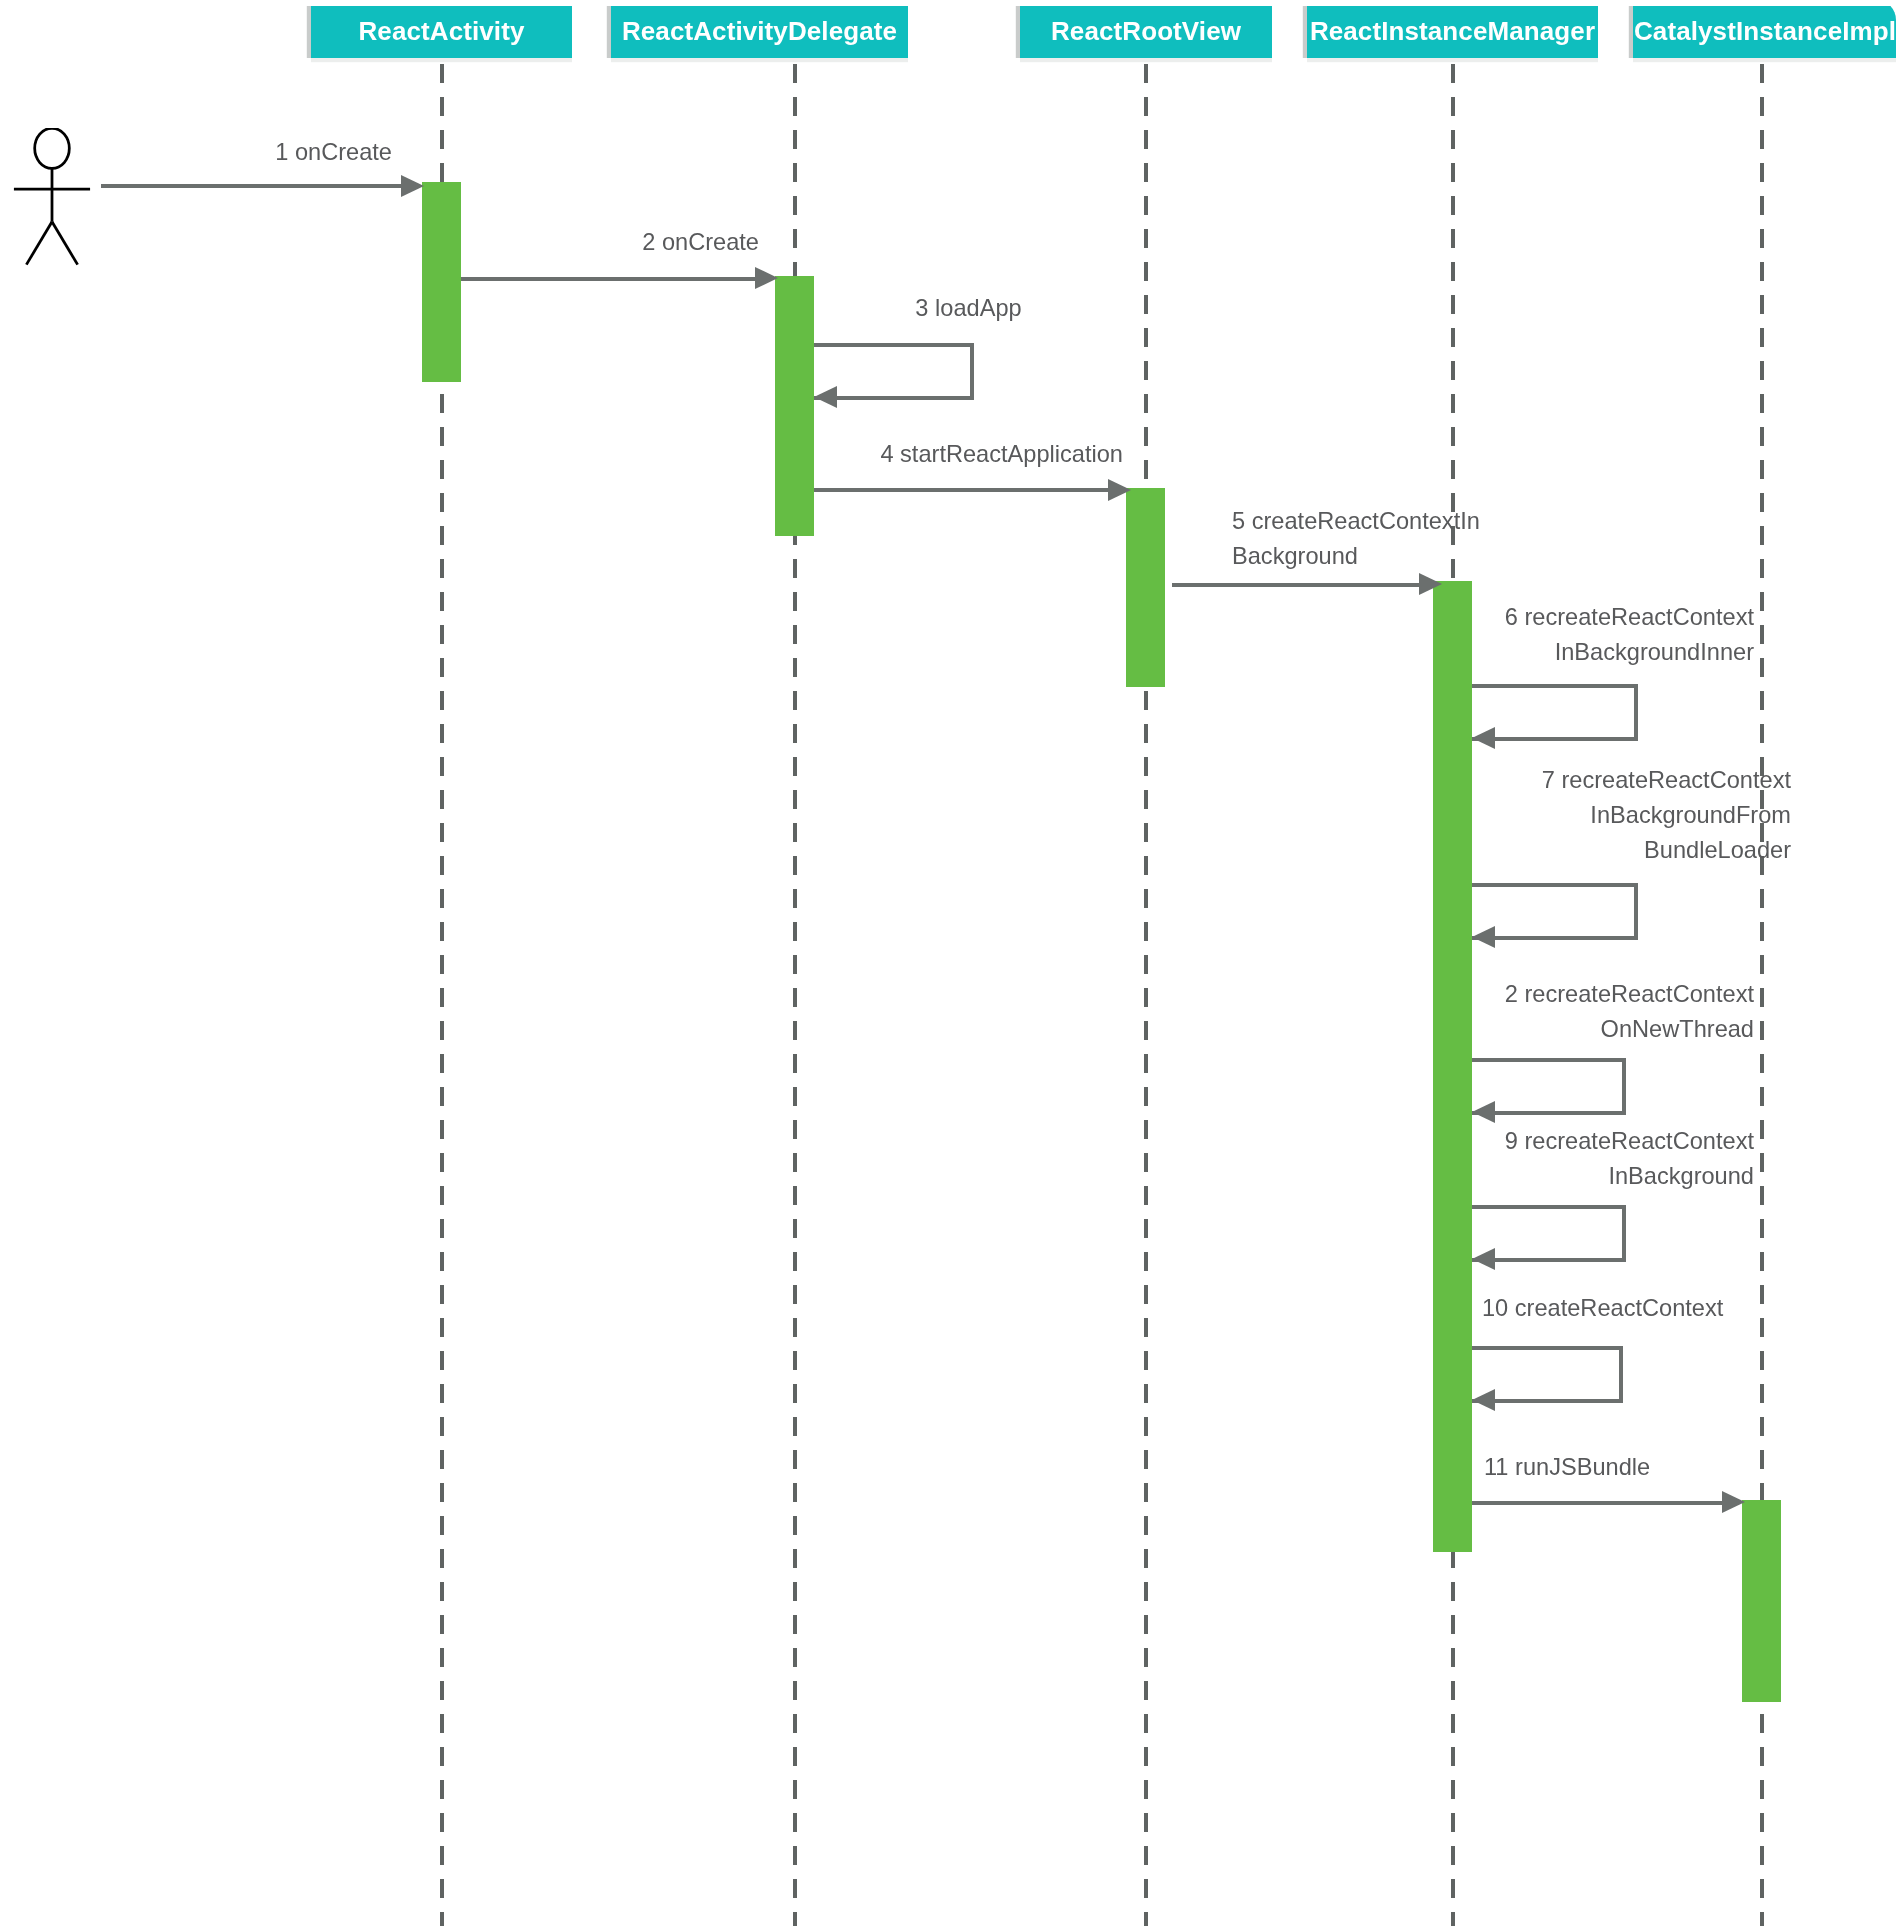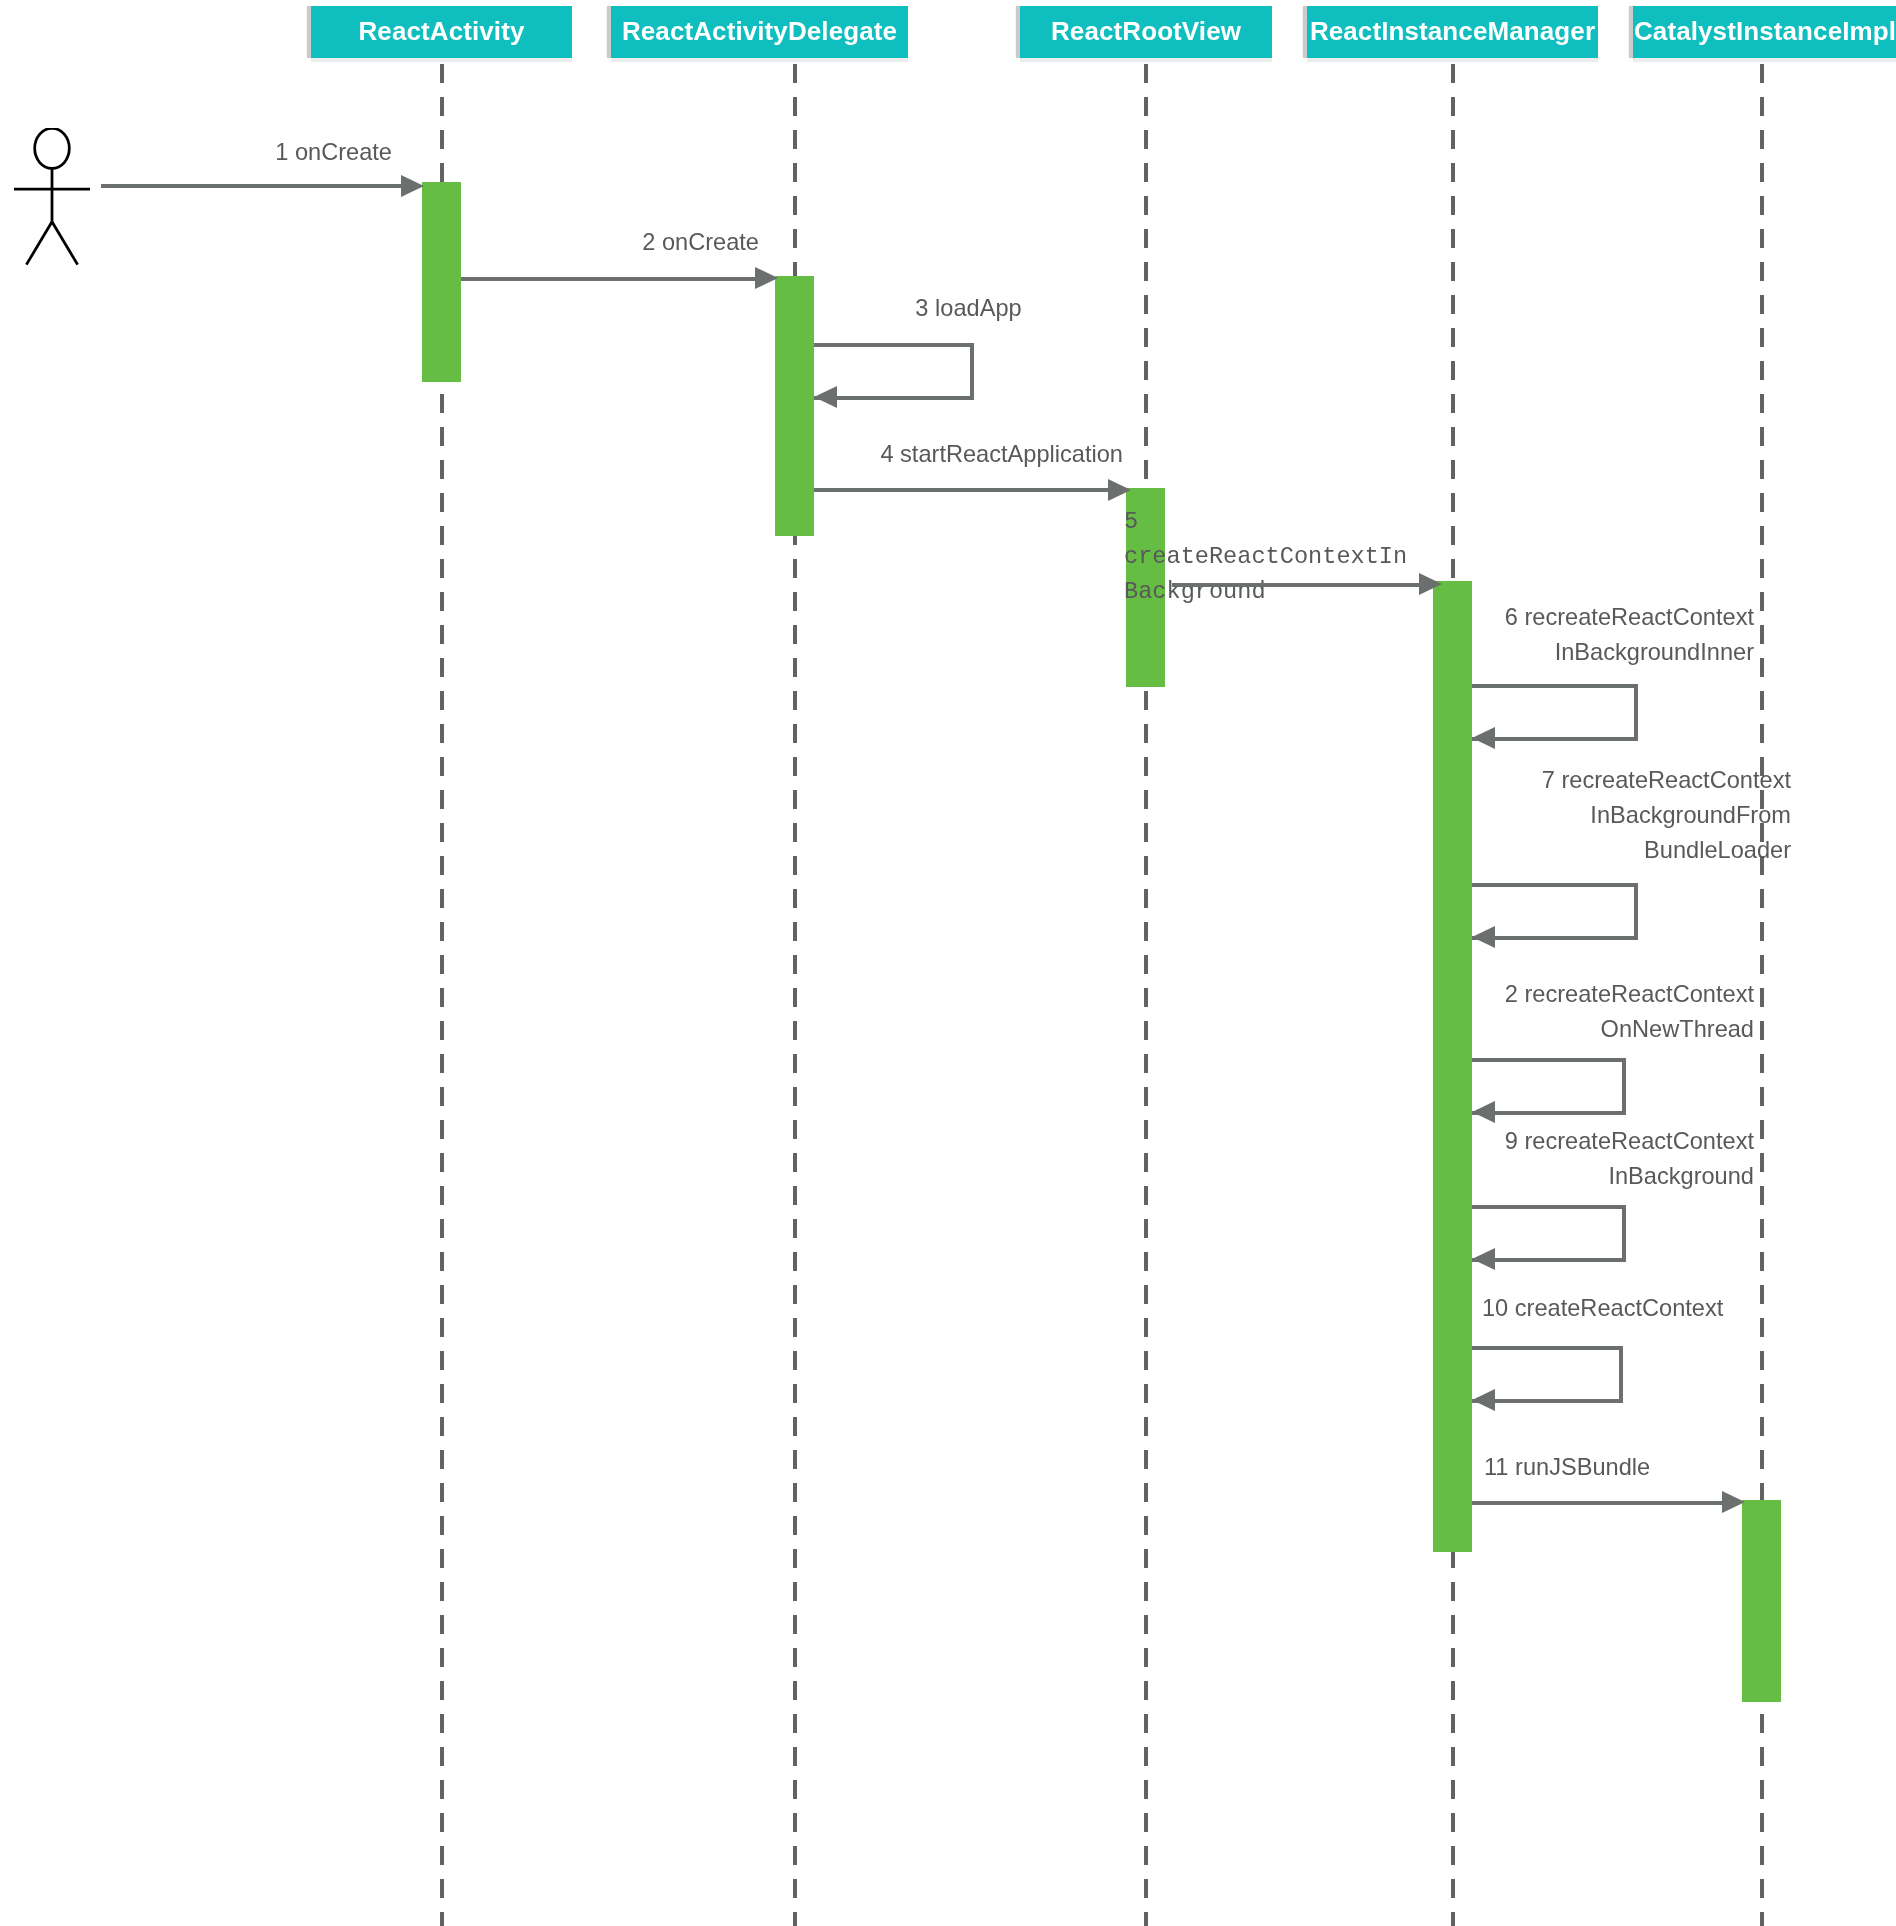--- a/index.html
+++ b/index.html
@@ -9,20 +9,21 @@
   }
   body {
     font-family: "Liberation Sans", sans-serif;
   }
   #canvas {
     position: relative;
     width: 1896px;
     height: 1926px;
     background: #ffffff;
     overflow: hidden;
+    border-radius: 20px;
   }
   .participant-header {
     position: absolute;
     background: #0FBEBE;
     color: #ffffff;
     font-size: 26px;
     font-weight: bold;
     letter-spacing: 0.1px;
     display: flex;
     align-items: center;
@@ -143,21 +144,21 @@
   <div class="msg-head right" style="left:755px; top:267px;"></div>
 
   <div class="msg-label left" style="left:830px; top:291px; width:277px;text-align:center;">3 loadApp</div>
   <div class="self-call" style="left:814px; top:343px; width:160px; height:57px;"></div>
   <div class="msg-head left" style="left:814px; top:386px;"></div>
 
   <div class="msg-label center" style="left:818px; top:437px; width:305px;">4 startReactApplication</div>
   <div class="msg-line" style="left:814px; top:488px; width:298px;"></div>
   <div class="msg-head right" style="left:1108px; top:479px;"></div>
 
-  <div class="msg-label left" style="left:1124px; top:504px; width:277px;font-family:Liberation Mono, monospace;">5 createReactContextIn
+  <div class="msg-label left" style="left:1232px; top:504px; width:277px;">5 createReactContextIn
 Background</div>
   <div class="msg-line" style="left:1172px; top:583px; width:251px;"></div>
   <div class="msg-head right" style="left:1419px; top:573px;"></div>
 
   <div class="msg-label center" style="left:1472px; top:600px; width:282px;">6 recreateReactContext
 InBackgroundInner</div>
   <div class="self-call" style="left:1472px; top:684px; width:166px; height:57px;"></div>
   <div class="msg-head left" style="left:1472px; top:727px;"></div>
 
   <div class="msg-label center" style="left:1472px; top:763px; width:282px;padding-left:37px;">7 recreateReactContext

